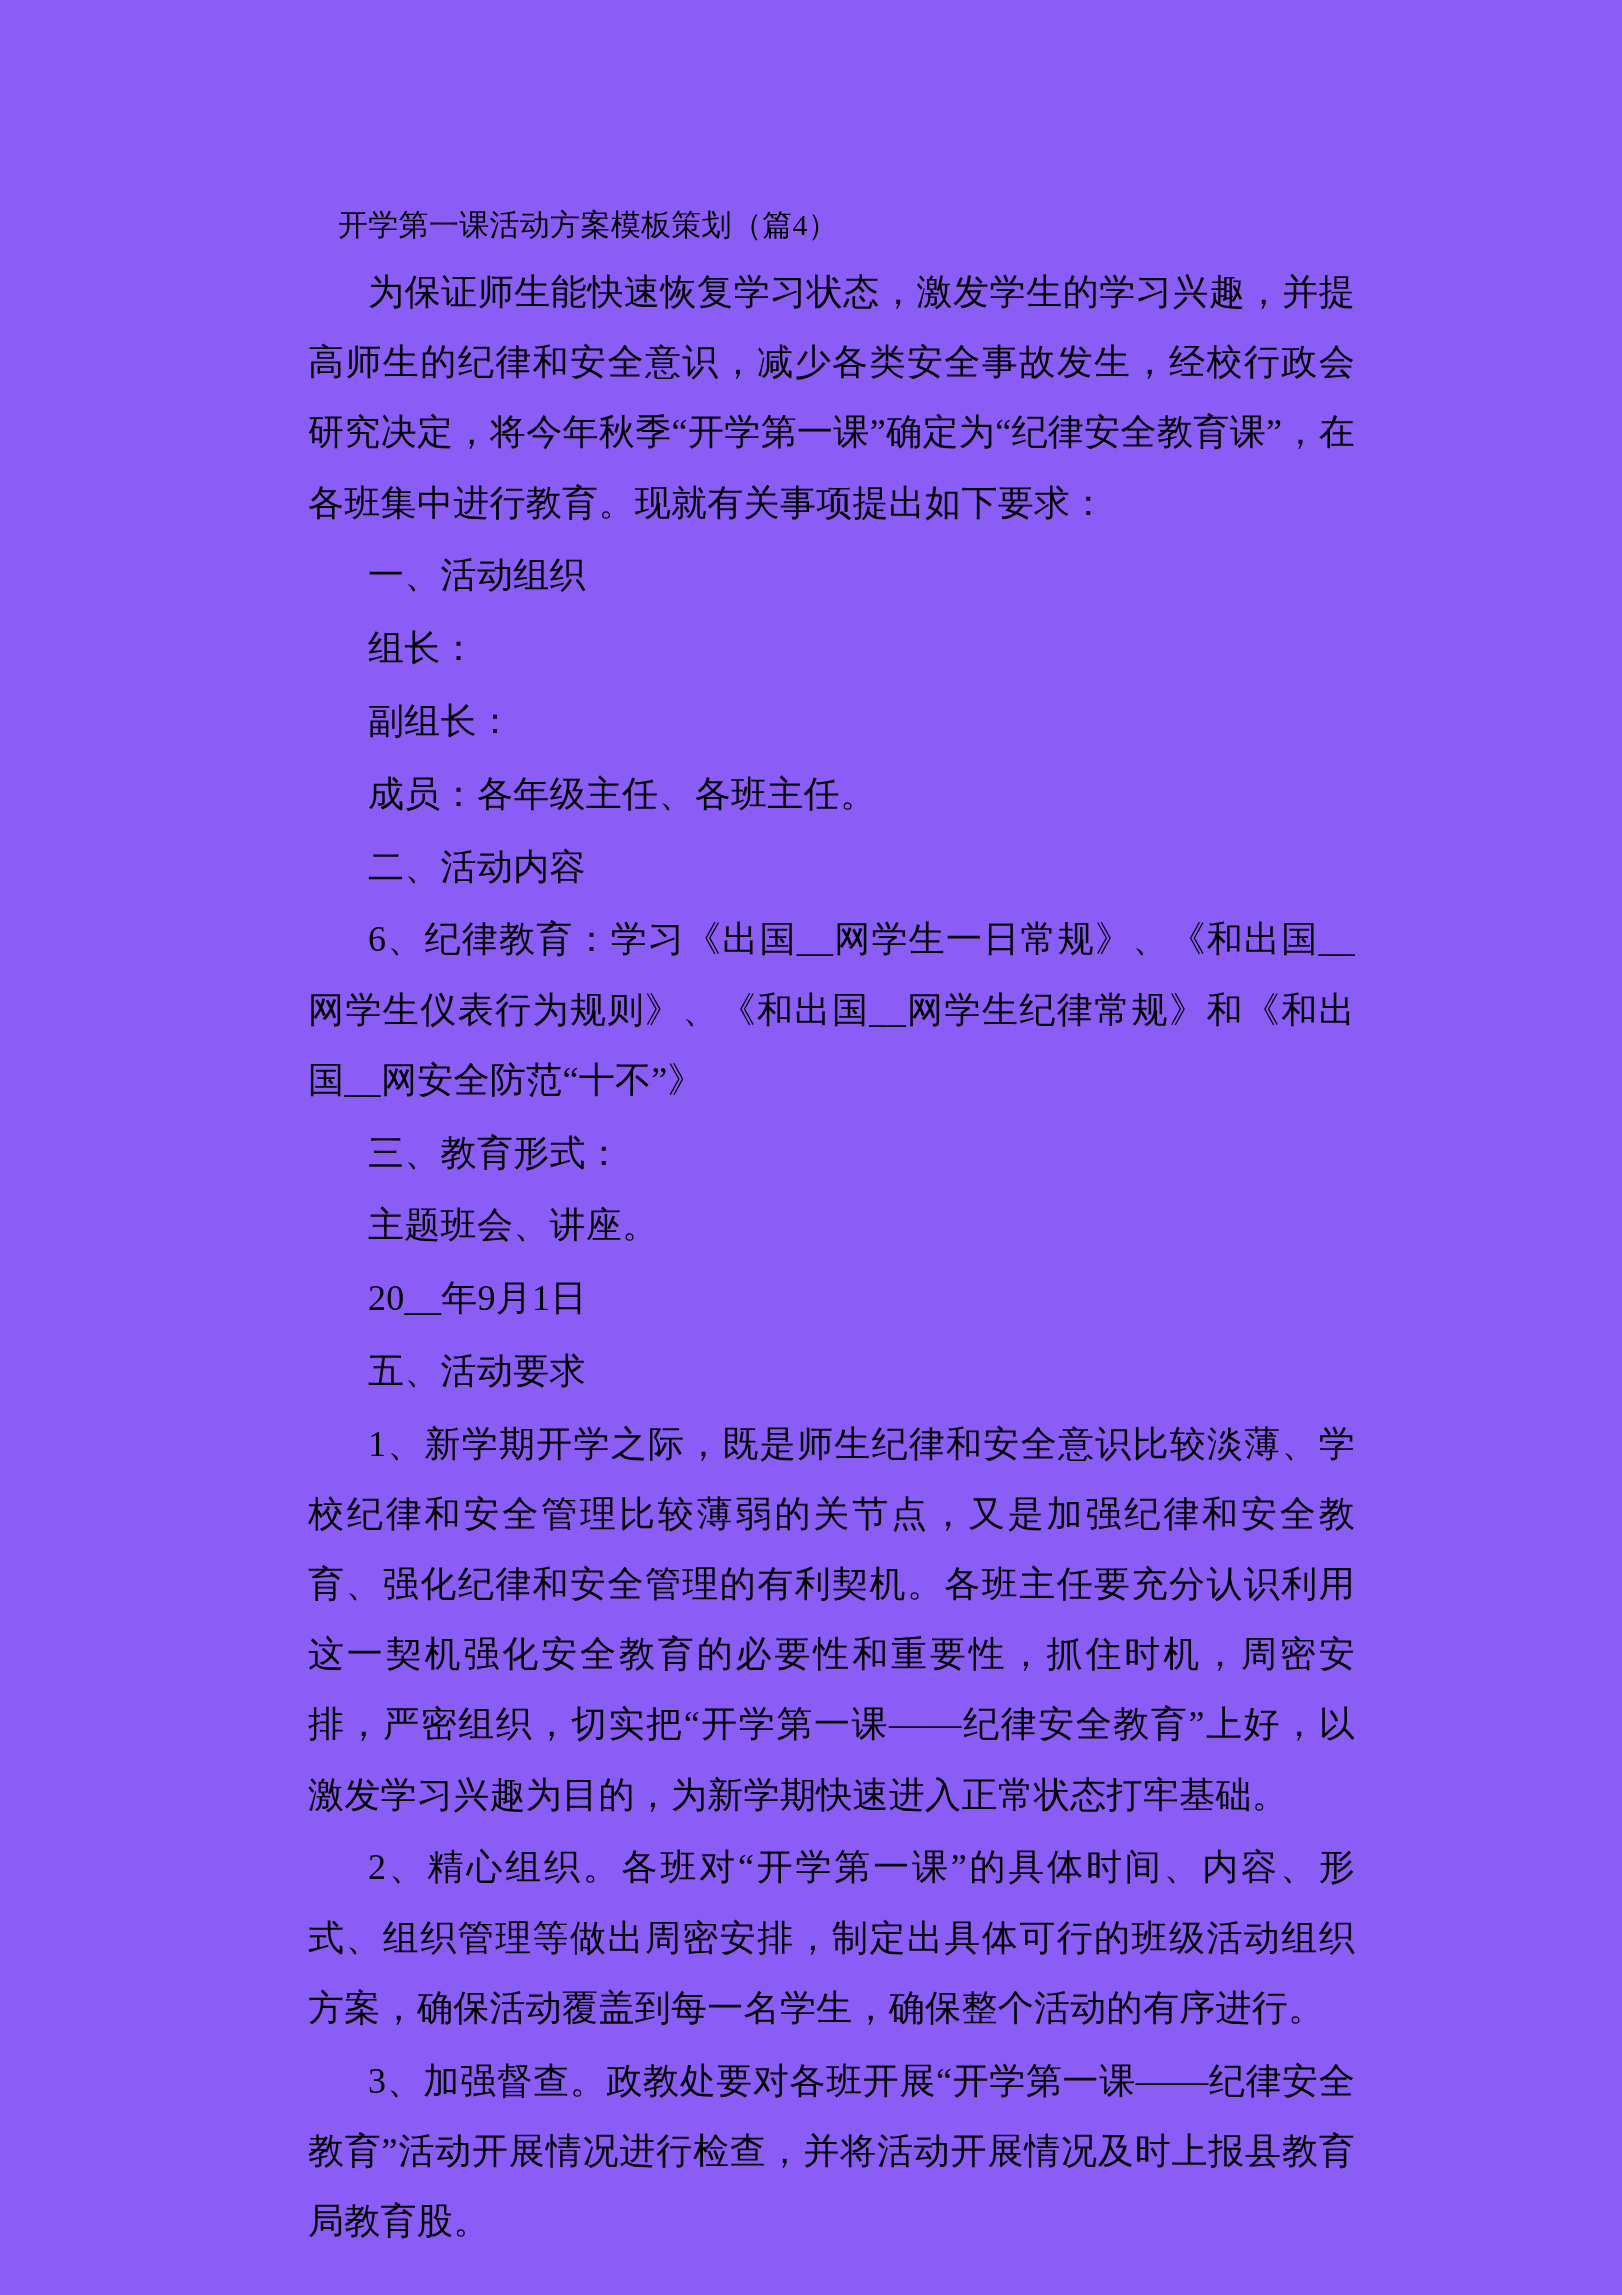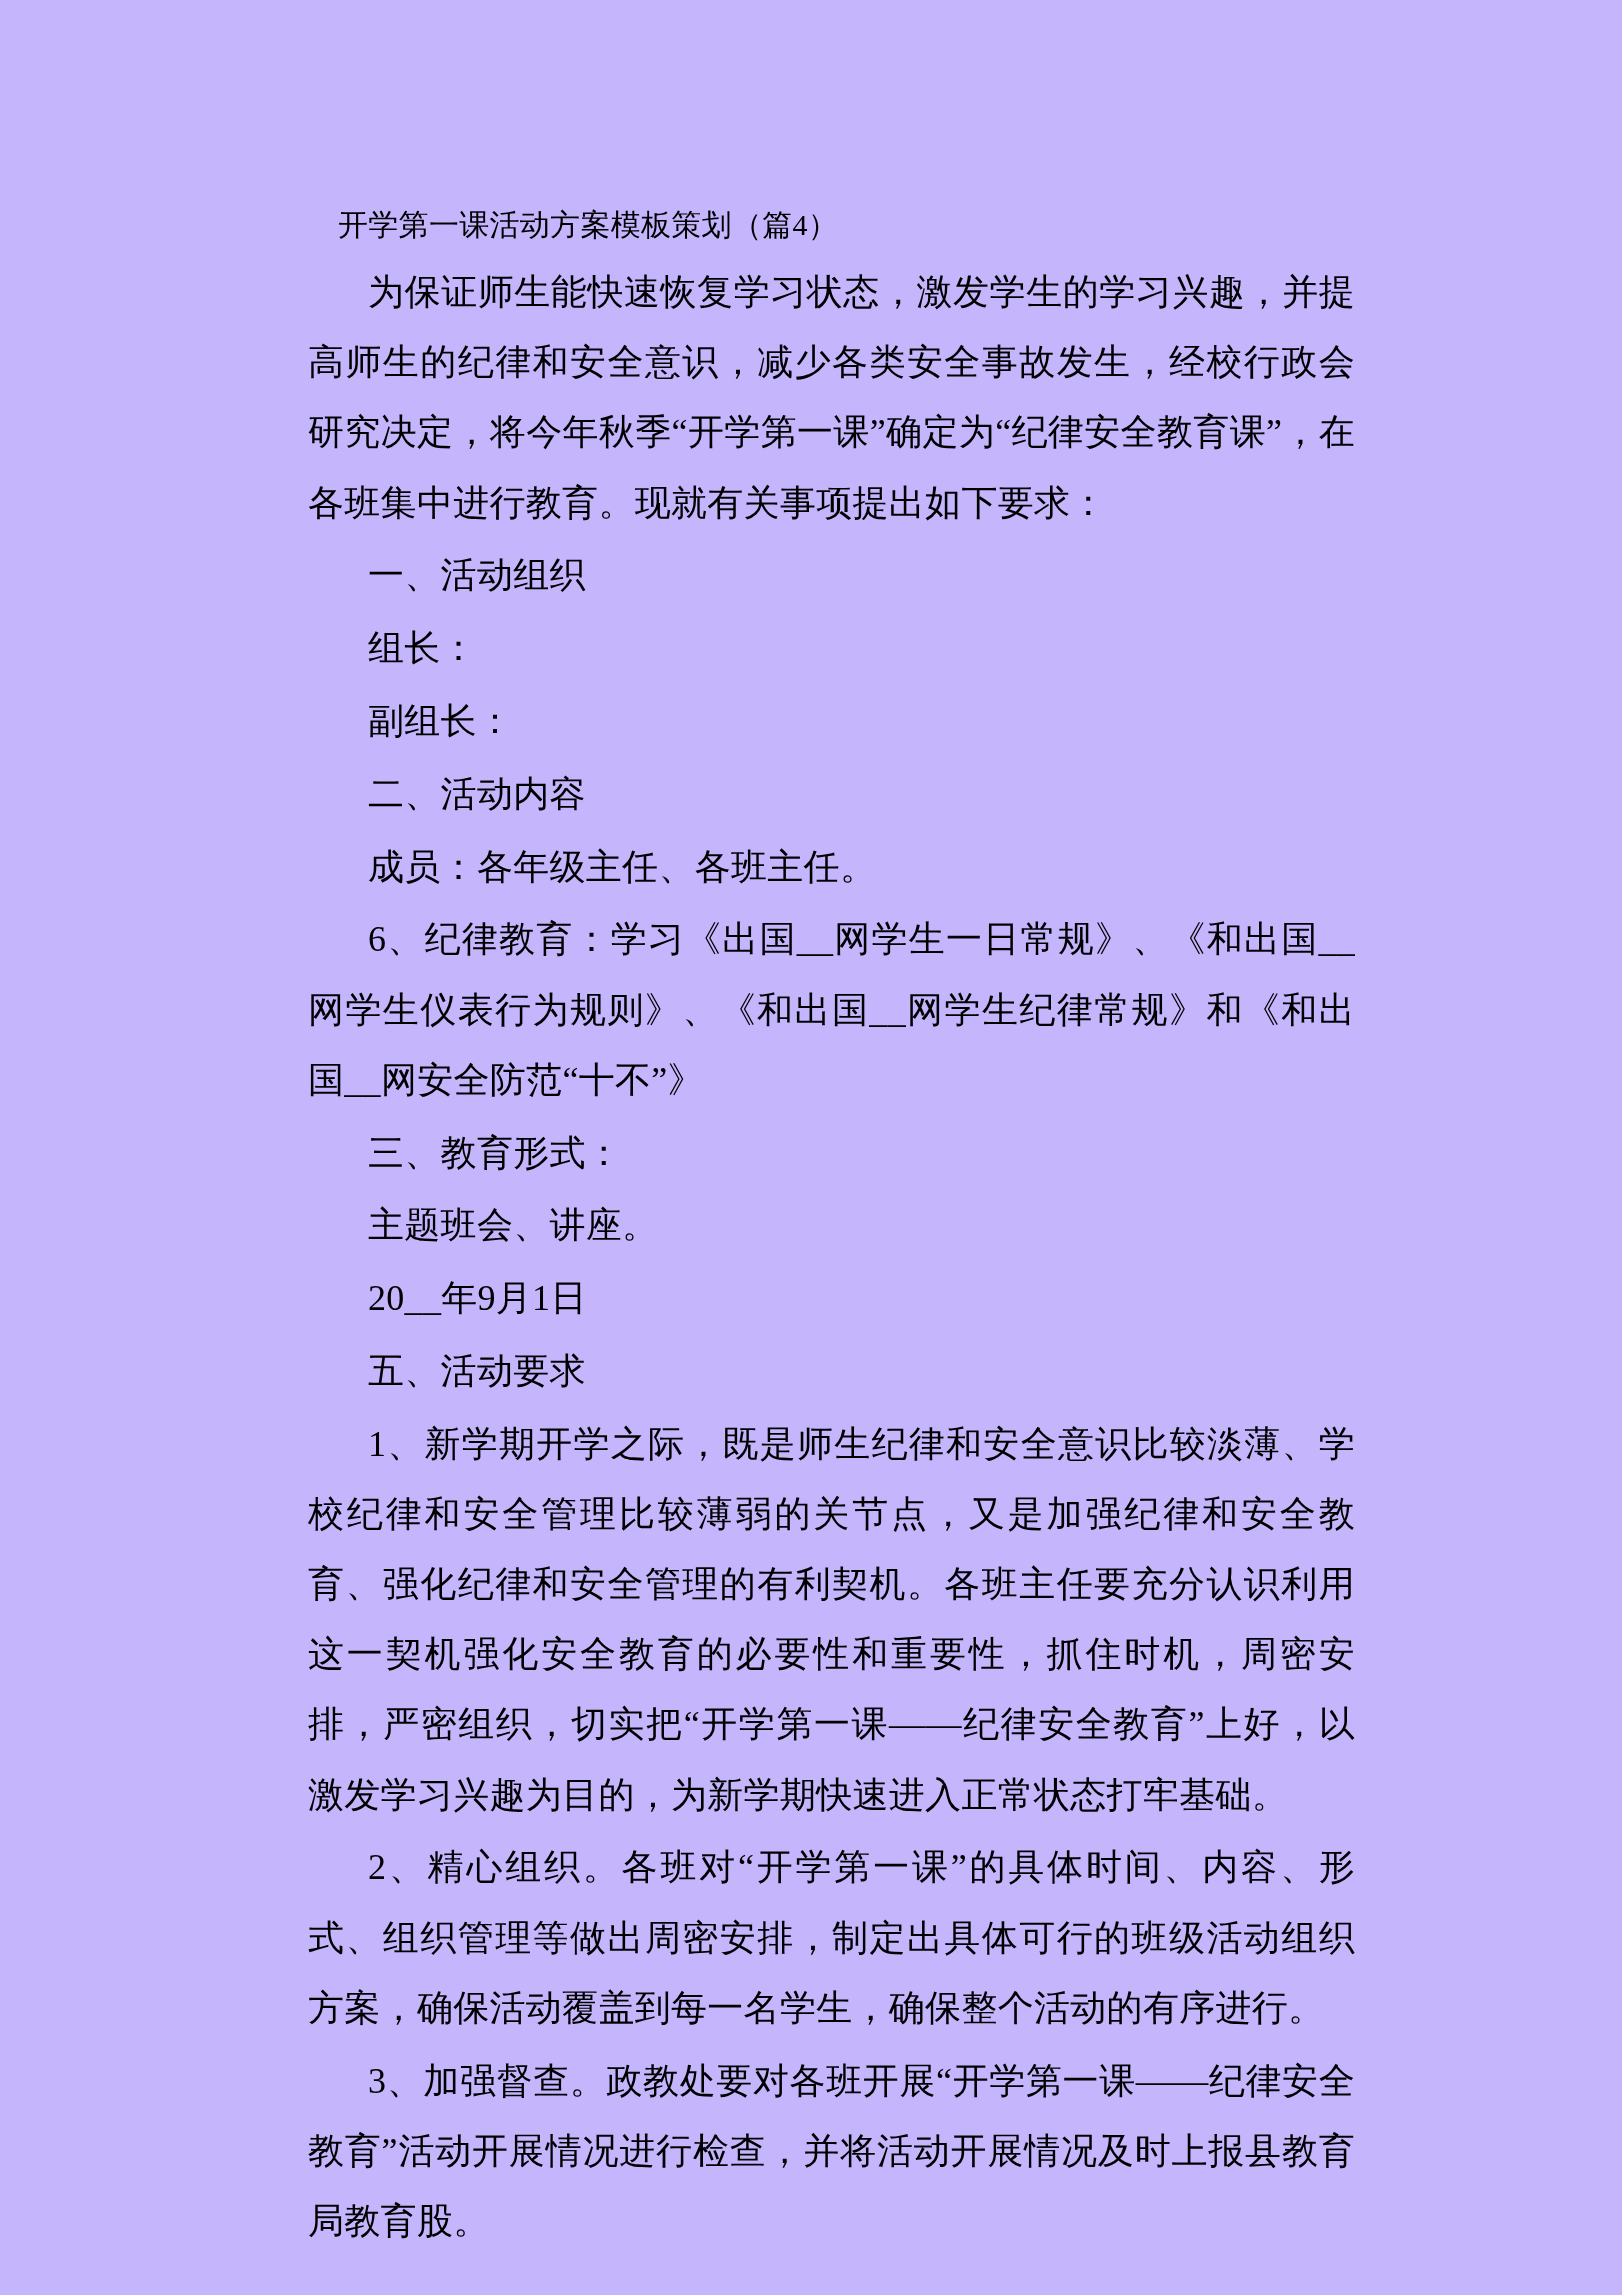--- a/index.html
+++ b/index.html
@@ -8,21 +8,21 @@
     background: #ffffff;
   }
   body {
     font-family: "Liberation Serif", "DejaVu Serif", serif;
     color: #000000;
   }
   .page {
     width: 1623px;
     height: 2295px;
     box-sizing: border-box;
-    background: #c4b5fd;
+    background: #8b5cf6;
     position: relative;
     overflow: hidden;
   }
   .content {
     position: absolute;
     left: 308px;
     top: 196px;
     width: 1047px;
   }
   .para {
@@ -48,22 +48,22 @@
 </head>
 <body>
 
 <div class="page">
   <div class="content">
     <p class="title">开学第一课活动方案模板策划（篇4）</p>
     <p class="para indent">为保证师生能快速恢复学习状态，激发学生的学习兴趣，并提高师生的纪律和安全意识，减少各类安全事故发生，经校行政会研究决定，将今年秋季“开学第一课”确定为“纪律安全教育课”，在各班集中进行教育。现就有关事项提出如下要求：</p>
     <p class="para indent">一、活动组织</p>
     <p class="para indent">组长：</p>
     <p class="para indent">副组长：</p>
+    <p class="para indent">成员：各年级主任、各班主任。</p>
     <p class="para indent">二、活动内容</p>
-    <p class="para indent">成员：各年级主任、各班主任。</p>
     <p class="para indent">6、纪律教育：学习《出国__网学生一日常规》、《和出国__网学生仪表行为规则》、《和出国__网学生纪律常规》和《和出国__网安全防范“十不”》</p>
     <p class="para indent">三、教育形式：</p>
     <p class="para indent">主题班会、讲座。</p>
     <p class="para indent">20__年9月1日</p>
     <p class="para indent">五、活动要求</p>
     <p class="para indent">1、新学期开学之际，既是师生纪律和安全意识比较淡薄、学校纪律和安全管理比较薄弱的关节点，又是加强纪律和安全教育、强化纪律和安全管理的有利契机。各班主任要充分认识利用这一契机强化安全教育的必要性和重要性，抓住时机，周密安排，严密组织，切实把“开学第一课——纪律安全教育”上好，以激发学习兴趣为目的，为新学期快速进入正常状态打牢基础。</p>
     <p class="para indent">2、精心组织。各班对“开学第一课”的具体时间、内容、形式、组织管理等做出周密安排，制定出具体可行的班级活动组织方案，确保活动覆盖到每一名学生，确保整个活动的有序进行。</p>
     <p class="para indent">3、加强督查。政教处要对各班开展“开学第一课——纪律安全教育”活动开展情况进行检查，并将活动开展情况及时上报县教育局教育股。</p>
   </div>
 </div>

